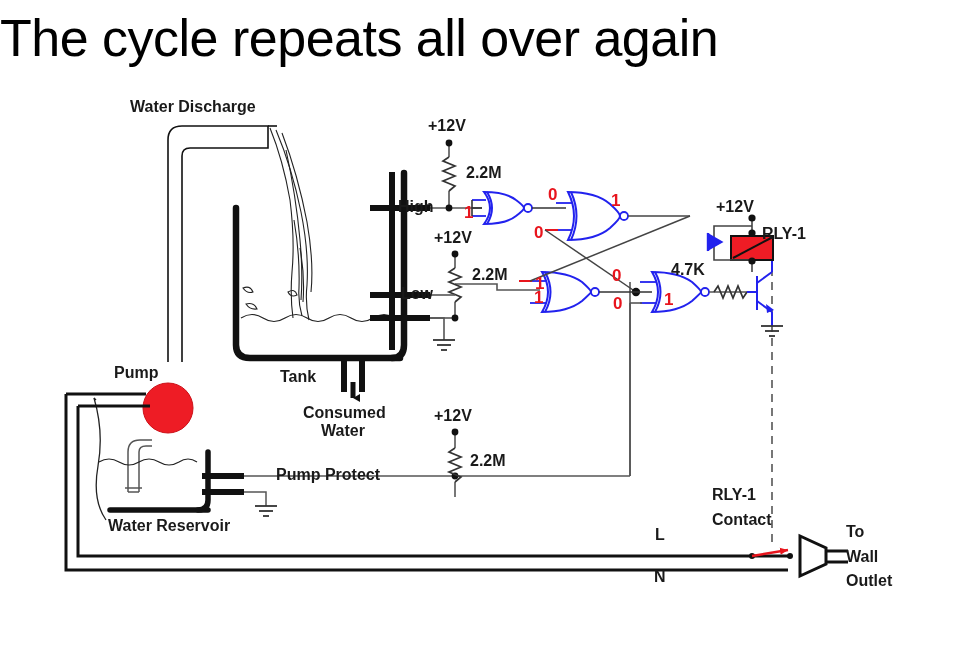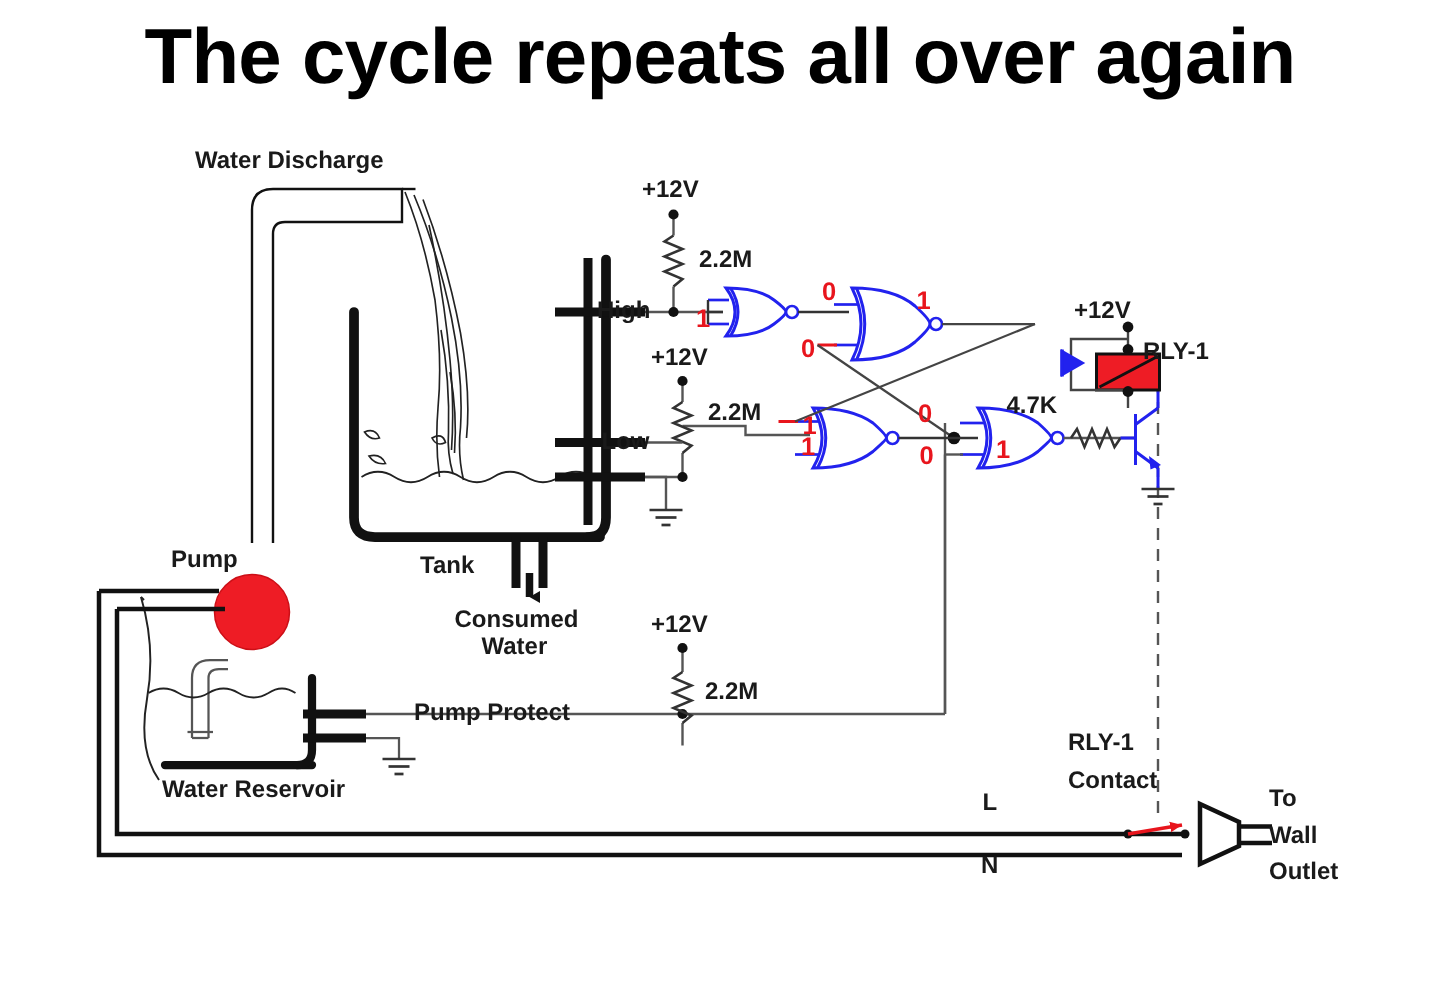--- a/index.html
+++ b/index.html
@@ -3,22 +3,22 @@
 <meta charset="utf-8">
 <title>The cycle repeats all over again</title>
 <style>
   html,body{margin:0;padding:0;background:#ffffff;}
   body{
     width:960px;height:654px;overflow:hidden;
     font-family:"Liberation Sans","DejaVu Sans",sans-serif;
   }
   #stage{position:relative;width:960px;height:654px;background:#fff;}
   #title{
-    position:absolute;left:0;top:8px;width:960px;text-align:center;
-    font-size:52px;font-weight:700;color:#000;letter-spacing:-0.5px;
+    position:absolute;left:0;top:8px;width:960px;text-align:left;
+    font-size:52px;font-weight:400;color:#000;letter-spacing:-0.5px;
     font-family:"Liberation Sans","DejaVu Sans",sans-serif;
     white-space:nowrap;
   }
   #svgwrap{position:absolute;left:0;top:0;width:960px;height:654px;}
   svg{display:block;}
   .lbl{font-family:"Liberation Sans","DejaVu Sans",sans-serif;font-weight:bold;fill:#1a1a1a;}
   .lbl15{font-size:16px;}
   .dig{font-family:"Liberation Sans","DejaVu Sans",sans-serif;font-weight:bold;fill:#e8151d;font-size:17px;}
 </style>
 </head>

